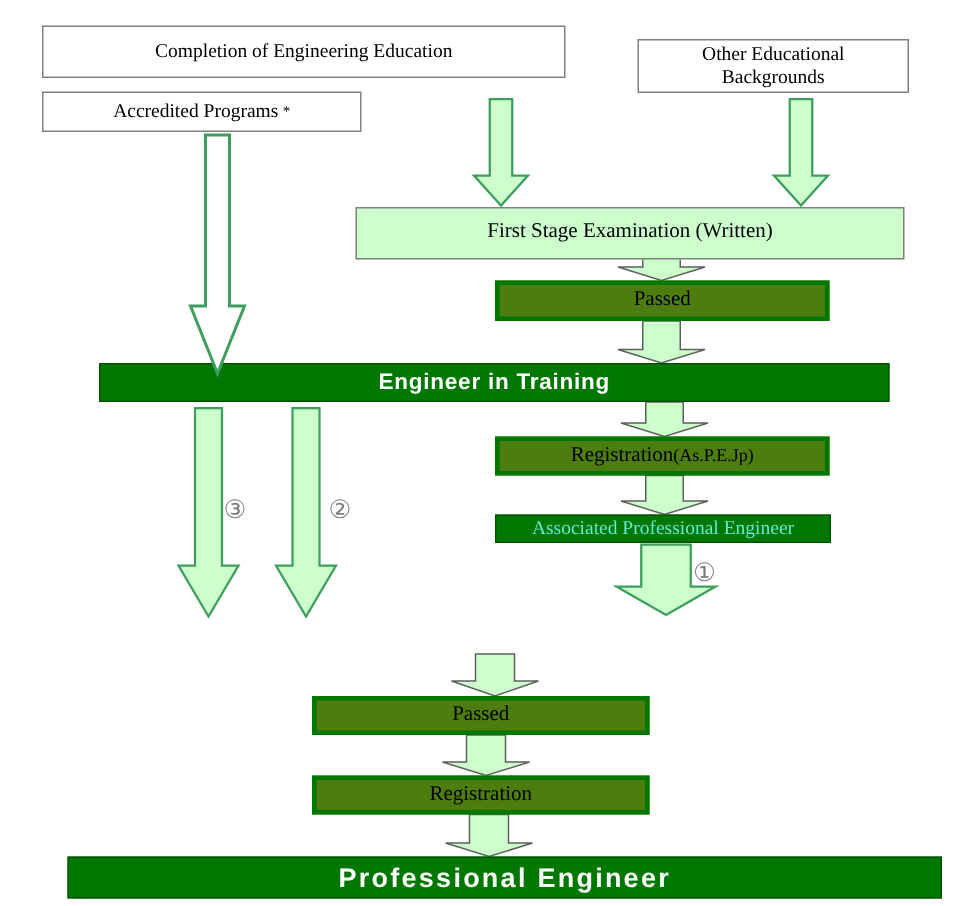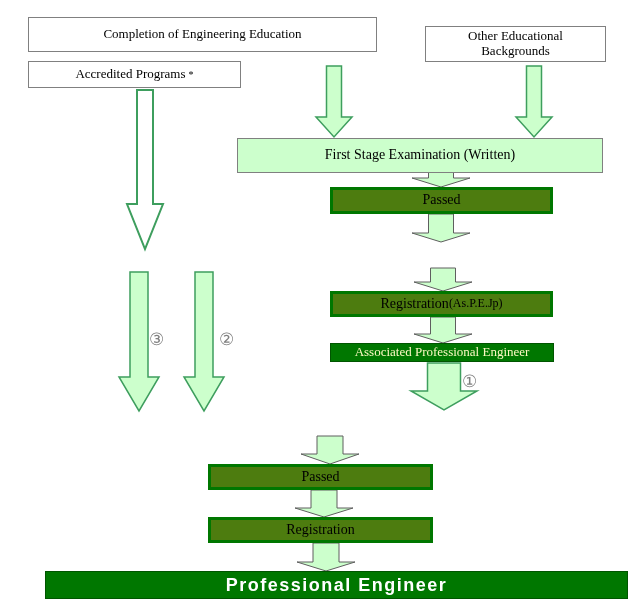--- a/index.html
+++ b/index.html
@@ -29,21 +29,21 @@
     border: 1px solid var(--dark-green-edge);
     color: #ffffff;
     font-family: "Liberation Sans", sans-serif;
     font-weight: bold;
   }
   .bar-eit { font-size: 15px; letter-spacing: 0.5px; }
   .bar-pe  { font-size: 18px; letter-spacing: 1.5px; }
   .box-ape {
     background: var(--dark-green);
     border: 1px solid var(--dark-green-edge);
-    color: #fef9c3;
+    color: #5eead4;
     font-size: 13px;
   }
   .small-label { font-size: 13px; }
   .suffix { font-size: 12px; margin-left: 0; }
   sup.asterisk { font-size: 10px; margin-left: 3px; }
   .wrap-narrow { display: inline-block; max-width: 145px; }
   svg.arrow { position: absolute; overflow: visible; display: block; }
   .route-num {
     position: absolute;
     font-size: 17px;
@@ -114,20 +114,23 @@
   </div>
 
   <div class="abs box box-stage" style="left:237px; top:138px; width:366px; height:35px;">
     <span>First Stage Examination (Written)</span>
   </div>
 
   <div class="abs box box-outcome" style="left:330px; top:187px; width:223px; height:27px;">
     <span>Passed</span>
   </div>
 
+  <div class="abs box bar-dark bar-eit" style="left:66px; top:242px; width:527px; height:26px;">
+    <span>Engineer in Training</span>
+  </div>
 
   <svg class="arrow" style="left: 127px; top: 90px; width: 36px; height: 159px;" viewBox="0 0 36 159">
       <polygon points="10,0 26,0 26,114 36,114 18,159 0,114 10,114" style="fill: var(--white); stroke: var(--arrow-outline); stroke-width: 2; stroke-linejoin: miter;"></polygon>
     </svg>
 
   <div class="abs box box-outcome" style="left:330px; top:291px; width:223px; height:26px;">
     <span>Registration</span>
     <span class="suffix">(As.P.E.Jp)</span>
   </div>
 

